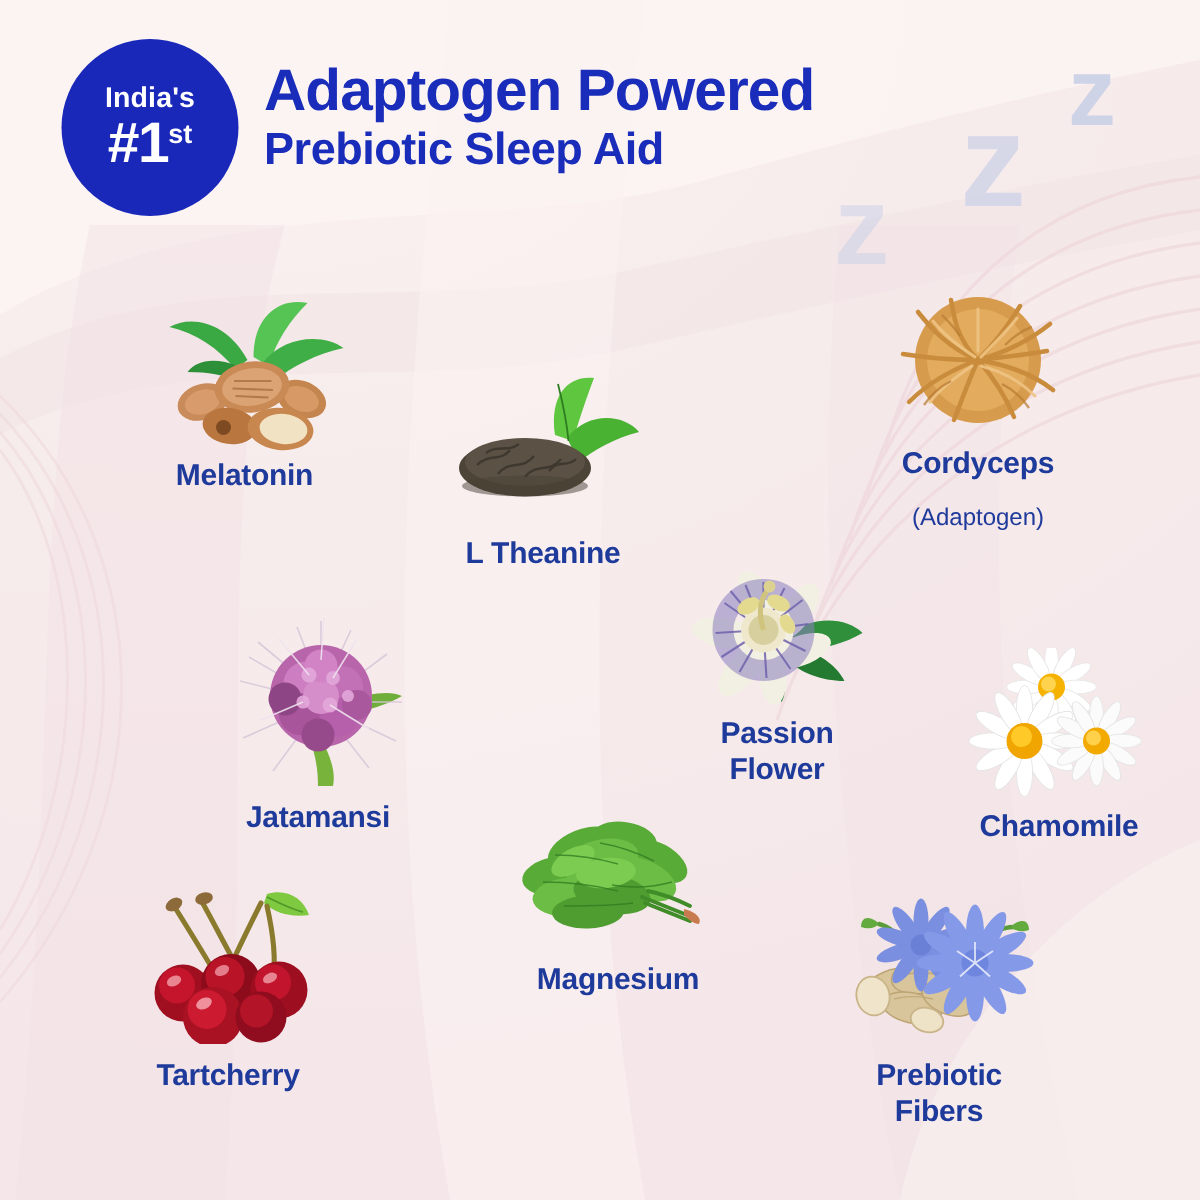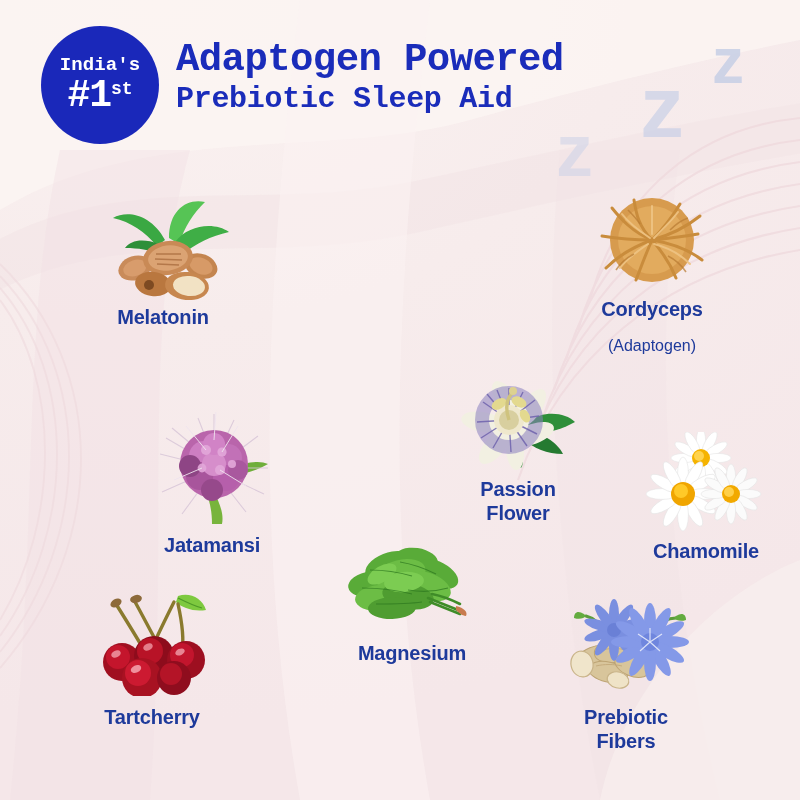--- a/index.html
+++ b/index.html
@@ -11,21 +11,21 @@
   .stage{position:relative;width:800px;height:800px;overflow:hidden;
     background:
       radial-gradient(130% 90% at 20% 0%, #faf2f1 0%, #f7ecec 45%, #f5e7e9 100%);
   }
 
   
   .bg{position:absolute;inset:0;pointer-events:none;}
   .bg svg{position:absolute;inset:0;width:800px;height:800px;display:block;}
 
   
-  .header{position:absolute;left:0;top:0;width:800px;height:150px;font-family:Liberation Mono, monospace;}
+  .header{position:absolute;left:0;top:0;width:800px;height:150px;}
   .badge{
     position:absolute;left:41px;top:26px;width:118px;height:118px;border-radius:50%;
     background:#1a28ba;display:flex;flex-direction:column;align-items:center;
     justify-content:center;color:#fff;line-height:1;
   }
   .badge .indias{font-size:19px;font-weight:bold;letter-spacing:.1px;margin-bottom:2px;}
   .badge .rankwrap{display:flex;align-items:flex-start;}
   .badge .rank{font-size:38px;font-weight:bold;letter-spacing:-1px;}
   .badge .sup{font-size:18px;font-weight:bold;margin-top:3px;}
 
@@ -164,20 +164,40 @@
         <path d="M73,58 L98,58 M72,63 L99,64 M74,68 L96,69" stroke="#b4784a" stroke-width="1.4" fill="none"></path>
         <ellipse cx="70" cy="88" rx="18" ry="12" fill="#b9773f" transform="rotate(8 70 88)"></ellipse>
         <circle cx="66" cy="89" r="5" fill="#7d4a22"></circle>
         <ellipse cx="104" cy="90" rx="22" ry="14" fill="#c7874f" transform="rotate(6 104 90)"></ellipse>
         <ellipse cx="106" cy="90" rx="16" ry="10" fill="#f2e2c4" transform="rotate(6 106 90)"></ellipse>
       </svg>
     </div>
     <div class="label lbl-melatonin">Melatonin</div>
   </div>
 
+  <div class="item" id="it-ltheanine">
+    <div class="art art-ltheanine">
+      <svg viewBox="0 0 140 90" width="140" height="90">
+        <path d="M78,40 C74,12 88,0 104,2 C98,18 94,30 90,44 Z" fill="#5fc63f"></path>
+        <path d="M86,42 C100,24 124,26 134,38 C118,42 104,50 94,58 Z" fill="#49b233"></path>
+        <path d="M80,6 C84,22 86,32 87,44" stroke="#2e7d21" stroke-width="1.2" fill="none"></path>
+        <ellipse cx="58" cy="62" rx="44" ry="19" fill="#4c4437"></ellipse>
+        <ellipse cx="58" cy="58" rx="40" ry="16" fill="#5b5245"></ellipse>
+        <g stroke="#3a342b" stroke-width="1.6" fill="none" opacity=".85">
+          <path d="M26,60 C34,52 42,58 48,50"></path>
+          <path d="M40,66 C48,56 56,64 64,54"></path>
+          <path d="M58,68 C66,58 74,66 82,56"></path>
+          <path d="M74,64 C80,56 86,62 92,56"></path>
+          <path d="M32,52 C40,46 46,52 54,46"></path>
+        </g>
+        <ellipse cx="58" cy="74" rx="42" ry="7" fill="#463f34" opacity=".5"></ellipse>
+      </svg>
+    </div>
+    <div class="label lbl-ltheanine">L Theanine</div>
+  </div>
 
   <div class="item" id="it-cordyceps">
     <div class="art art-cordyceps">
       <svg viewBox="0 0 140 100" width="140" height="100">
         <circle cx="70" cy="50" r="42" fill="#d79b4e"></circle>
         <circle cx="70" cy="50" r="34" fill="#e2ab5e"></circle>
         <g stroke="#c98c3c" stroke-width="3" stroke-linecap="round" fill="none">
           <path d="M70,50 C50,42 38,28 30,18"></path>
           <path d="M70,50 C56,36 54,22 52,10"></path>
           <path d="M70,50 C84,36 92,24 98,14"></path>

